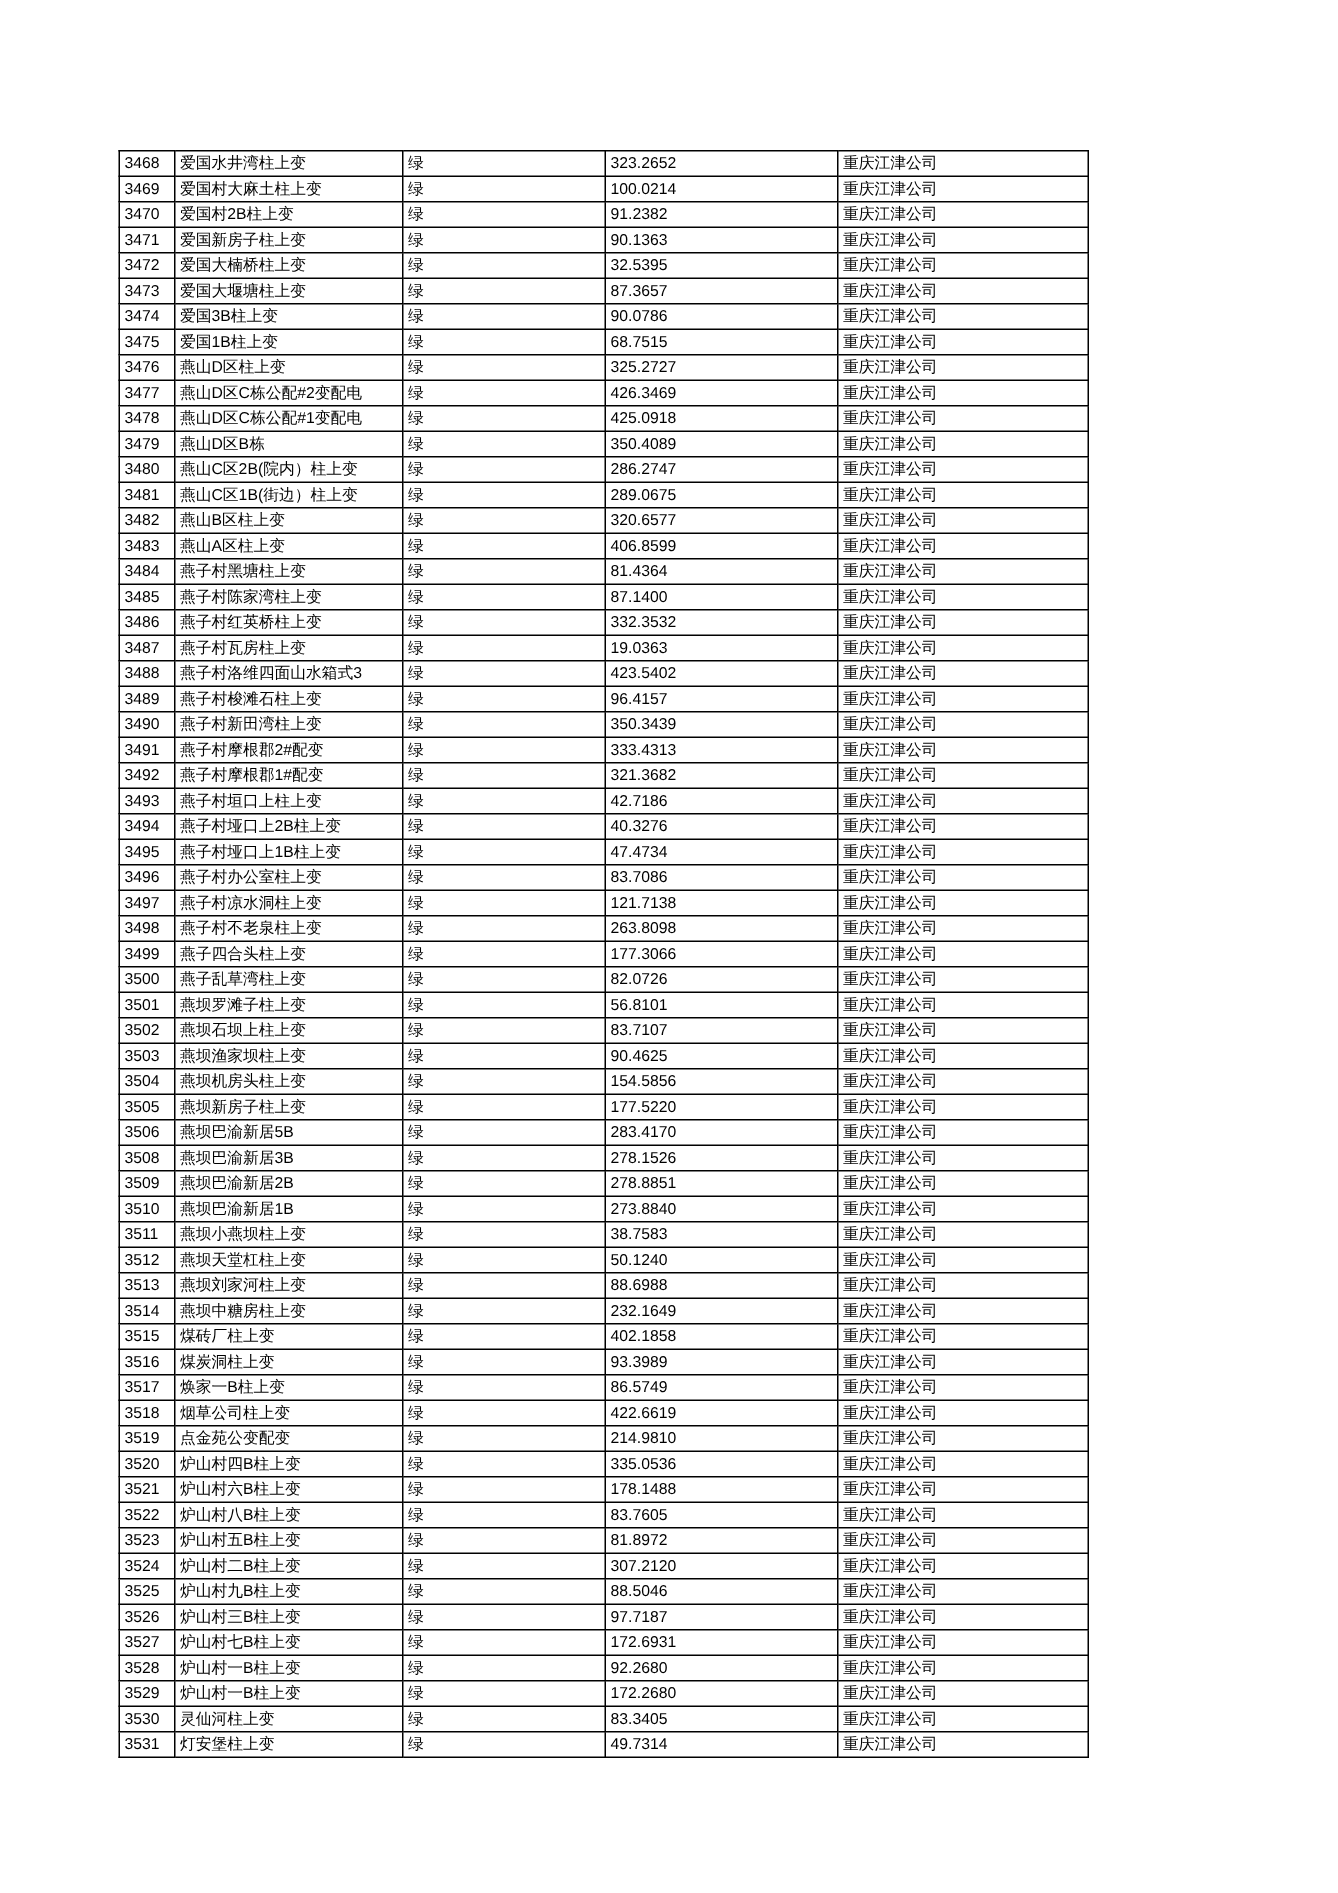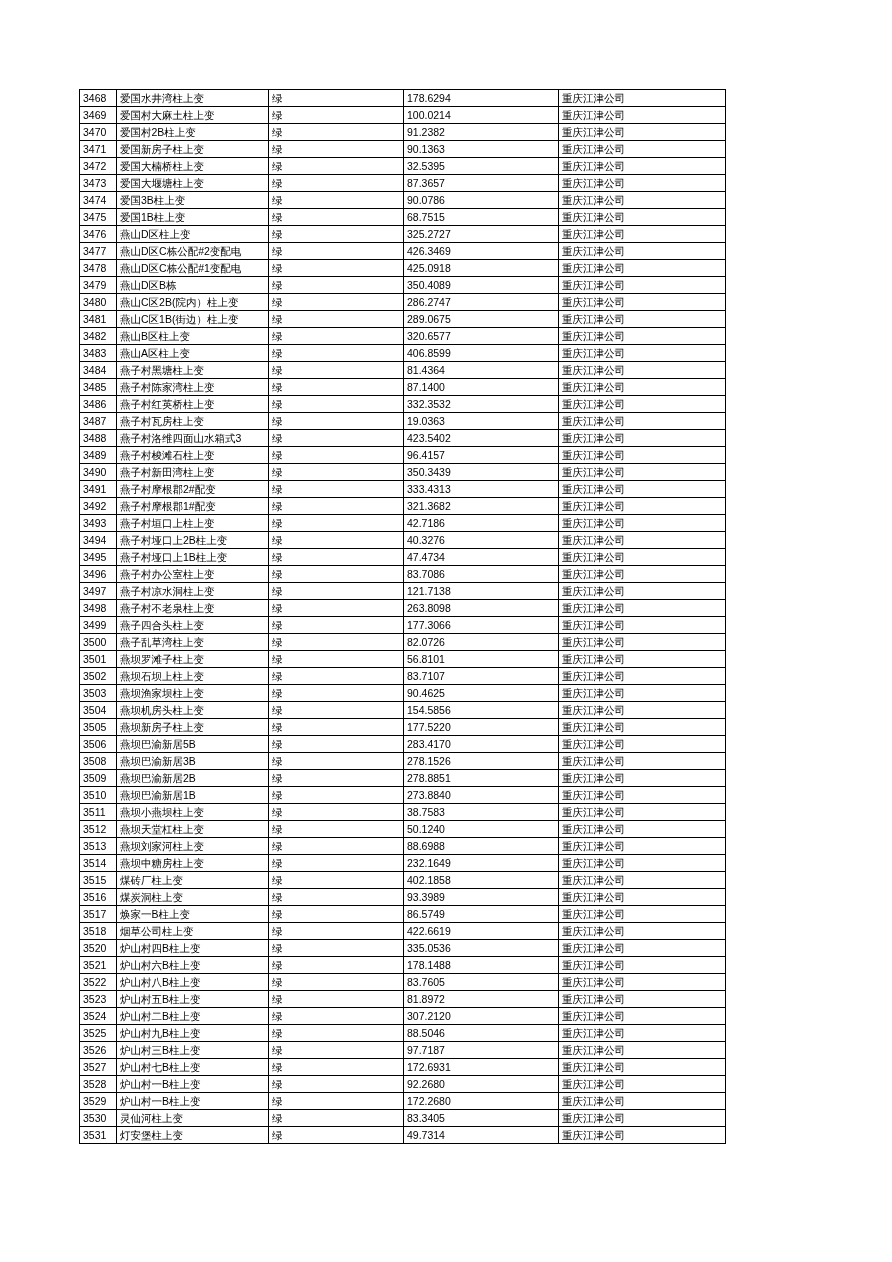--- a/index.html
+++ b/index.html
@@ -16,21 +16,21 @@
   .page {
     position: relative;
     width: 892px;
     height: 1262px;
     background: #ffffff;
     box-sizing: border-box;
   }
   .sheet {
     position: absolute;
     left: 79px;
-    top: 89px;
+    top: 100px;
     width: 646px;
   }
   table.grid {
     border-collapse: collapse;
     table-layout: fixed;
     width: 646px;
     font-size: 10.5px;
     line-height: 1;
   }
   table.grid td {
@@ -77,21 +77,21 @@
         <col class="c-name">
         <col class="c-color">
         <col class="c-value">
         <col class="c-org">
       </colgroup>
       <tbody>
           <tr>
             <td class="id-cell">3468</td>
             <td class="name-cell">爱国水井湾柱上变</td>
             <td class="color-cell">绿</td>
-            <td class="value-cell">178.6294</td>
+            <td class="value-cell">323.2652</td>
             <td class="org-cell">重庆江津公司</td>
           </tr>
           <tr>
             <td class="id-cell">3469</td>
             <td class="name-cell">爱国村大麻土柱上变</td>
             <td class="color-cell">绿</td>
             <td class="value-cell">100.0214</td>
             <td class="org-cell">重庆江津公司</td>
           </tr>
           <tr>
@@ -421,20 +421,27 @@
             <td class="name-cell">焕家一B柱上变</td>
             <td class="color-cell">绿</td>
             <td class="value-cell">86.5749</td>
             <td class="org-cell">重庆江津公司</td>
           </tr>
           <tr>
             <td class="id-cell">3518</td>
             <td class="name-cell">烟草公司柱上变</td>
             <td class="color-cell">绿</td>
             <td class="value-cell">422.6619</td>
+            <td class="org-cell">重庆江津公司</td>
+          </tr>
+          <tr>
+            <td class="id-cell">3519</td>
+            <td class="name-cell">点金苑公变配变</td>
+            <td class="color-cell">绿</td>
+            <td class="value-cell">214.9810</td>
             <td class="org-cell">重庆江津公司</td>
           </tr>
           <tr>
             <td class="id-cell">3520</td>
             <td class="name-cell">炉山村四B柱上变</td>
             <td class="color-cell">绿</td>
             <td class="value-cell">335.0536</td>
             <td class="org-cell">重庆江津公司</td>
           </tr>
           <tr>

